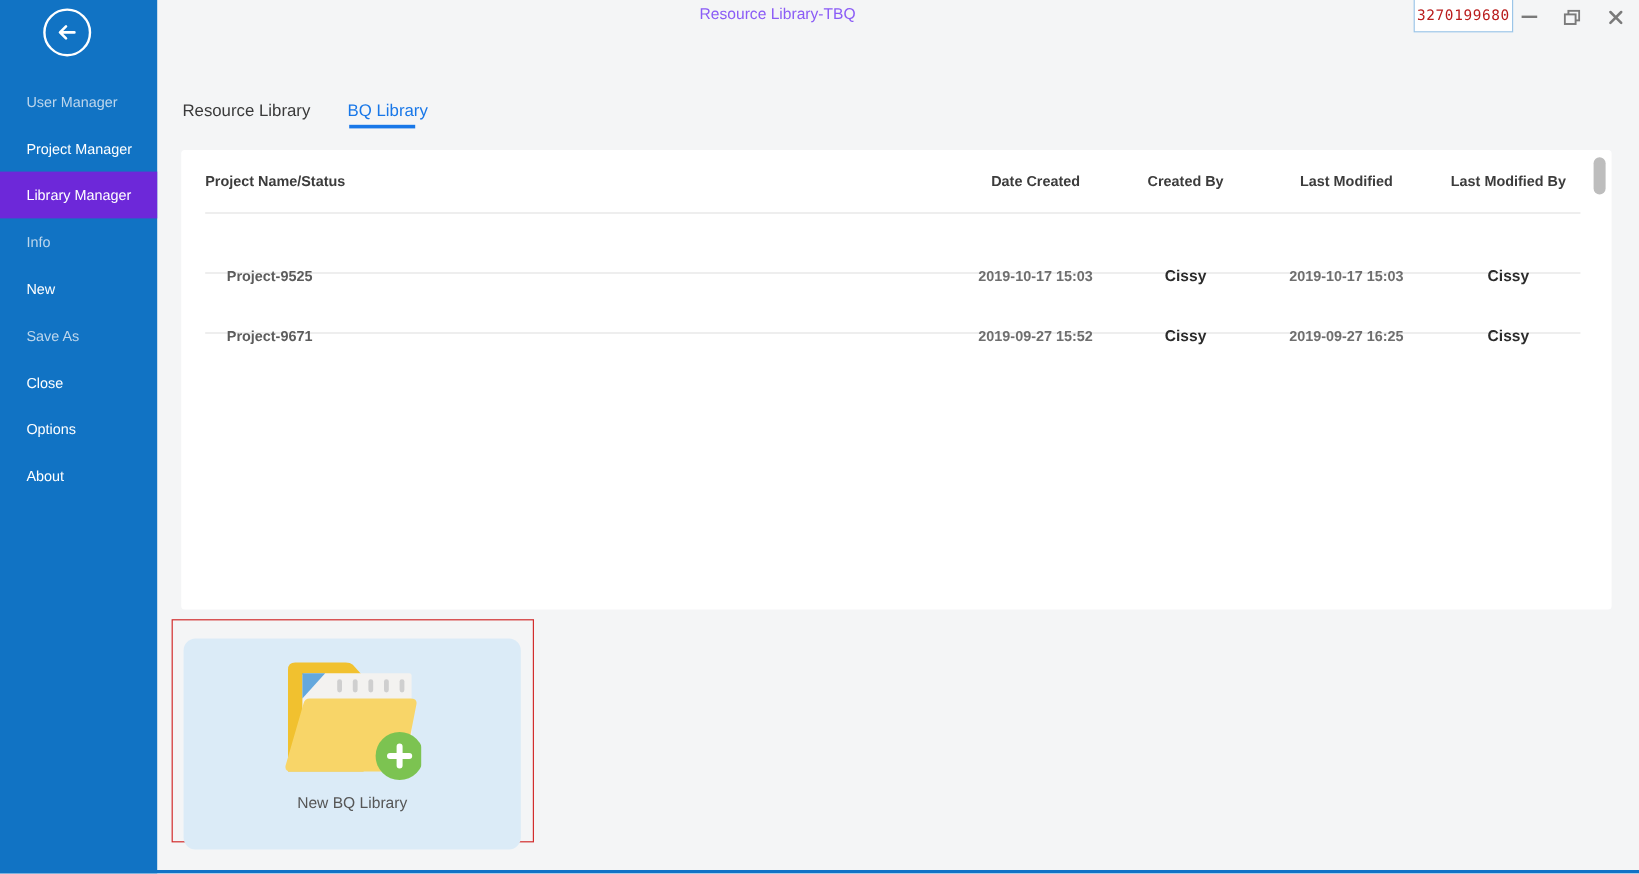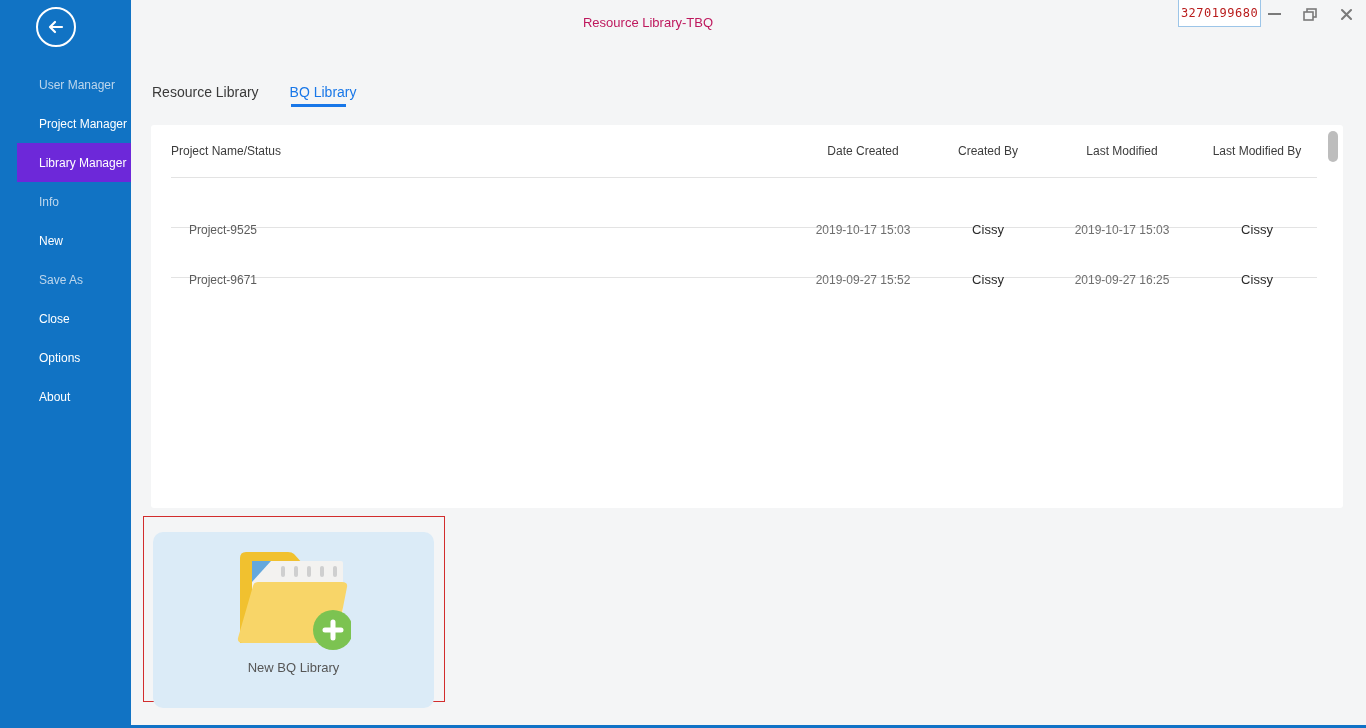--- a/index.html
+++ b/index.html
@@ -14,32 +14,32 @@
   
   .sidebar {
     position: absolute; left: 0; top: 0; width: 131px; height: 728px;
     background: #1173C4; z-index: 5;
   }
   .back-btn {
     position: absolute; top: 7px; left: 36px; width: 40px; height: 40px;
     border: 2px solid #ffffff; border-radius: 50%;
     display: flex; align-items: center; justify-content: center; cursor: pointer;
   }
-  .menu { position: absolute; top: 65px; left: 0; width: 100%; padding-left: 17px; }
+  .menu { position: absolute; top: 65px; left: 0; width: 100%; }
   .menu-item {
     height: 39px; display: flex; align-items: center; padding-left: 22px;
     color: #ffffff; font-size: 12px; cursor: pointer; white-space: nowrap;
   }
   .menu-item.active { background: #6d28d9; }
   .menu-item.muted { color: #BDD6EC; }
 
   
   .window-title {
-    position: absolute; left: 648px; top: 15px; transform: translateX(-50%);
-    font-size: 13px; color: #be185d; white-space: nowrap;
+    position: absolute; left: 648px; top: 4px; transform: translateX(-50%);
+    font-size: 13px; color: #8b5cf6; white-space: nowrap;
   }
   .session-id-box {
     position: absolute; left: 1178px; top: -1px; width: 83px; height: 28px;
     background: #ffffff; border: 1px solid #9CC5E8;
     display: flex; align-items: center; justify-content: center;
     font-family: "DejaVu Sans Mono", monospace; font-size: 12px; color: #b91c1c;
     letter-spacing: 0.5px;
   }
   .win-controls {
     position: absolute; left: 1262px; top: 2px; display: flex; gap: 12px;
@@ -61,20 +61,21 @@
   
   .panel {
     position: absolute; left: 151px; top: 125px; width: 1192px; height: 383px;
     background: #ffffff; border-radius: 3px;
   }
   .tgrid {
     display: grid;
     grid-template-columns: 1fr 146px 104px 164px 106px;
     align-items: center;
     padding: 0 33px 0 20px;
+    font-weight: bold;
   }
   .thead { height: 52px; font-size: 12px; color: #3C3C3C; }
   .thead .c { text-align: center; }
   .thead .c-name { text-align: left; }
   .divider { height: 1px; background: #E3E3E3; margin: 0 26px 0 20px; }
   .trow { height: 49px; cursor: pointer; }
   .trow .c { text-align: center; font-size: 12px; color: #6E6E6E; margin-top: 44px; }
   .trow .c-name { text-align: left; padding-left: 18px; font-size: 12px; color: #5C5C5C; }
   .trow .c-user { font-size: 13px; color: #2B2B2B; }
   .scrollbar-track {

